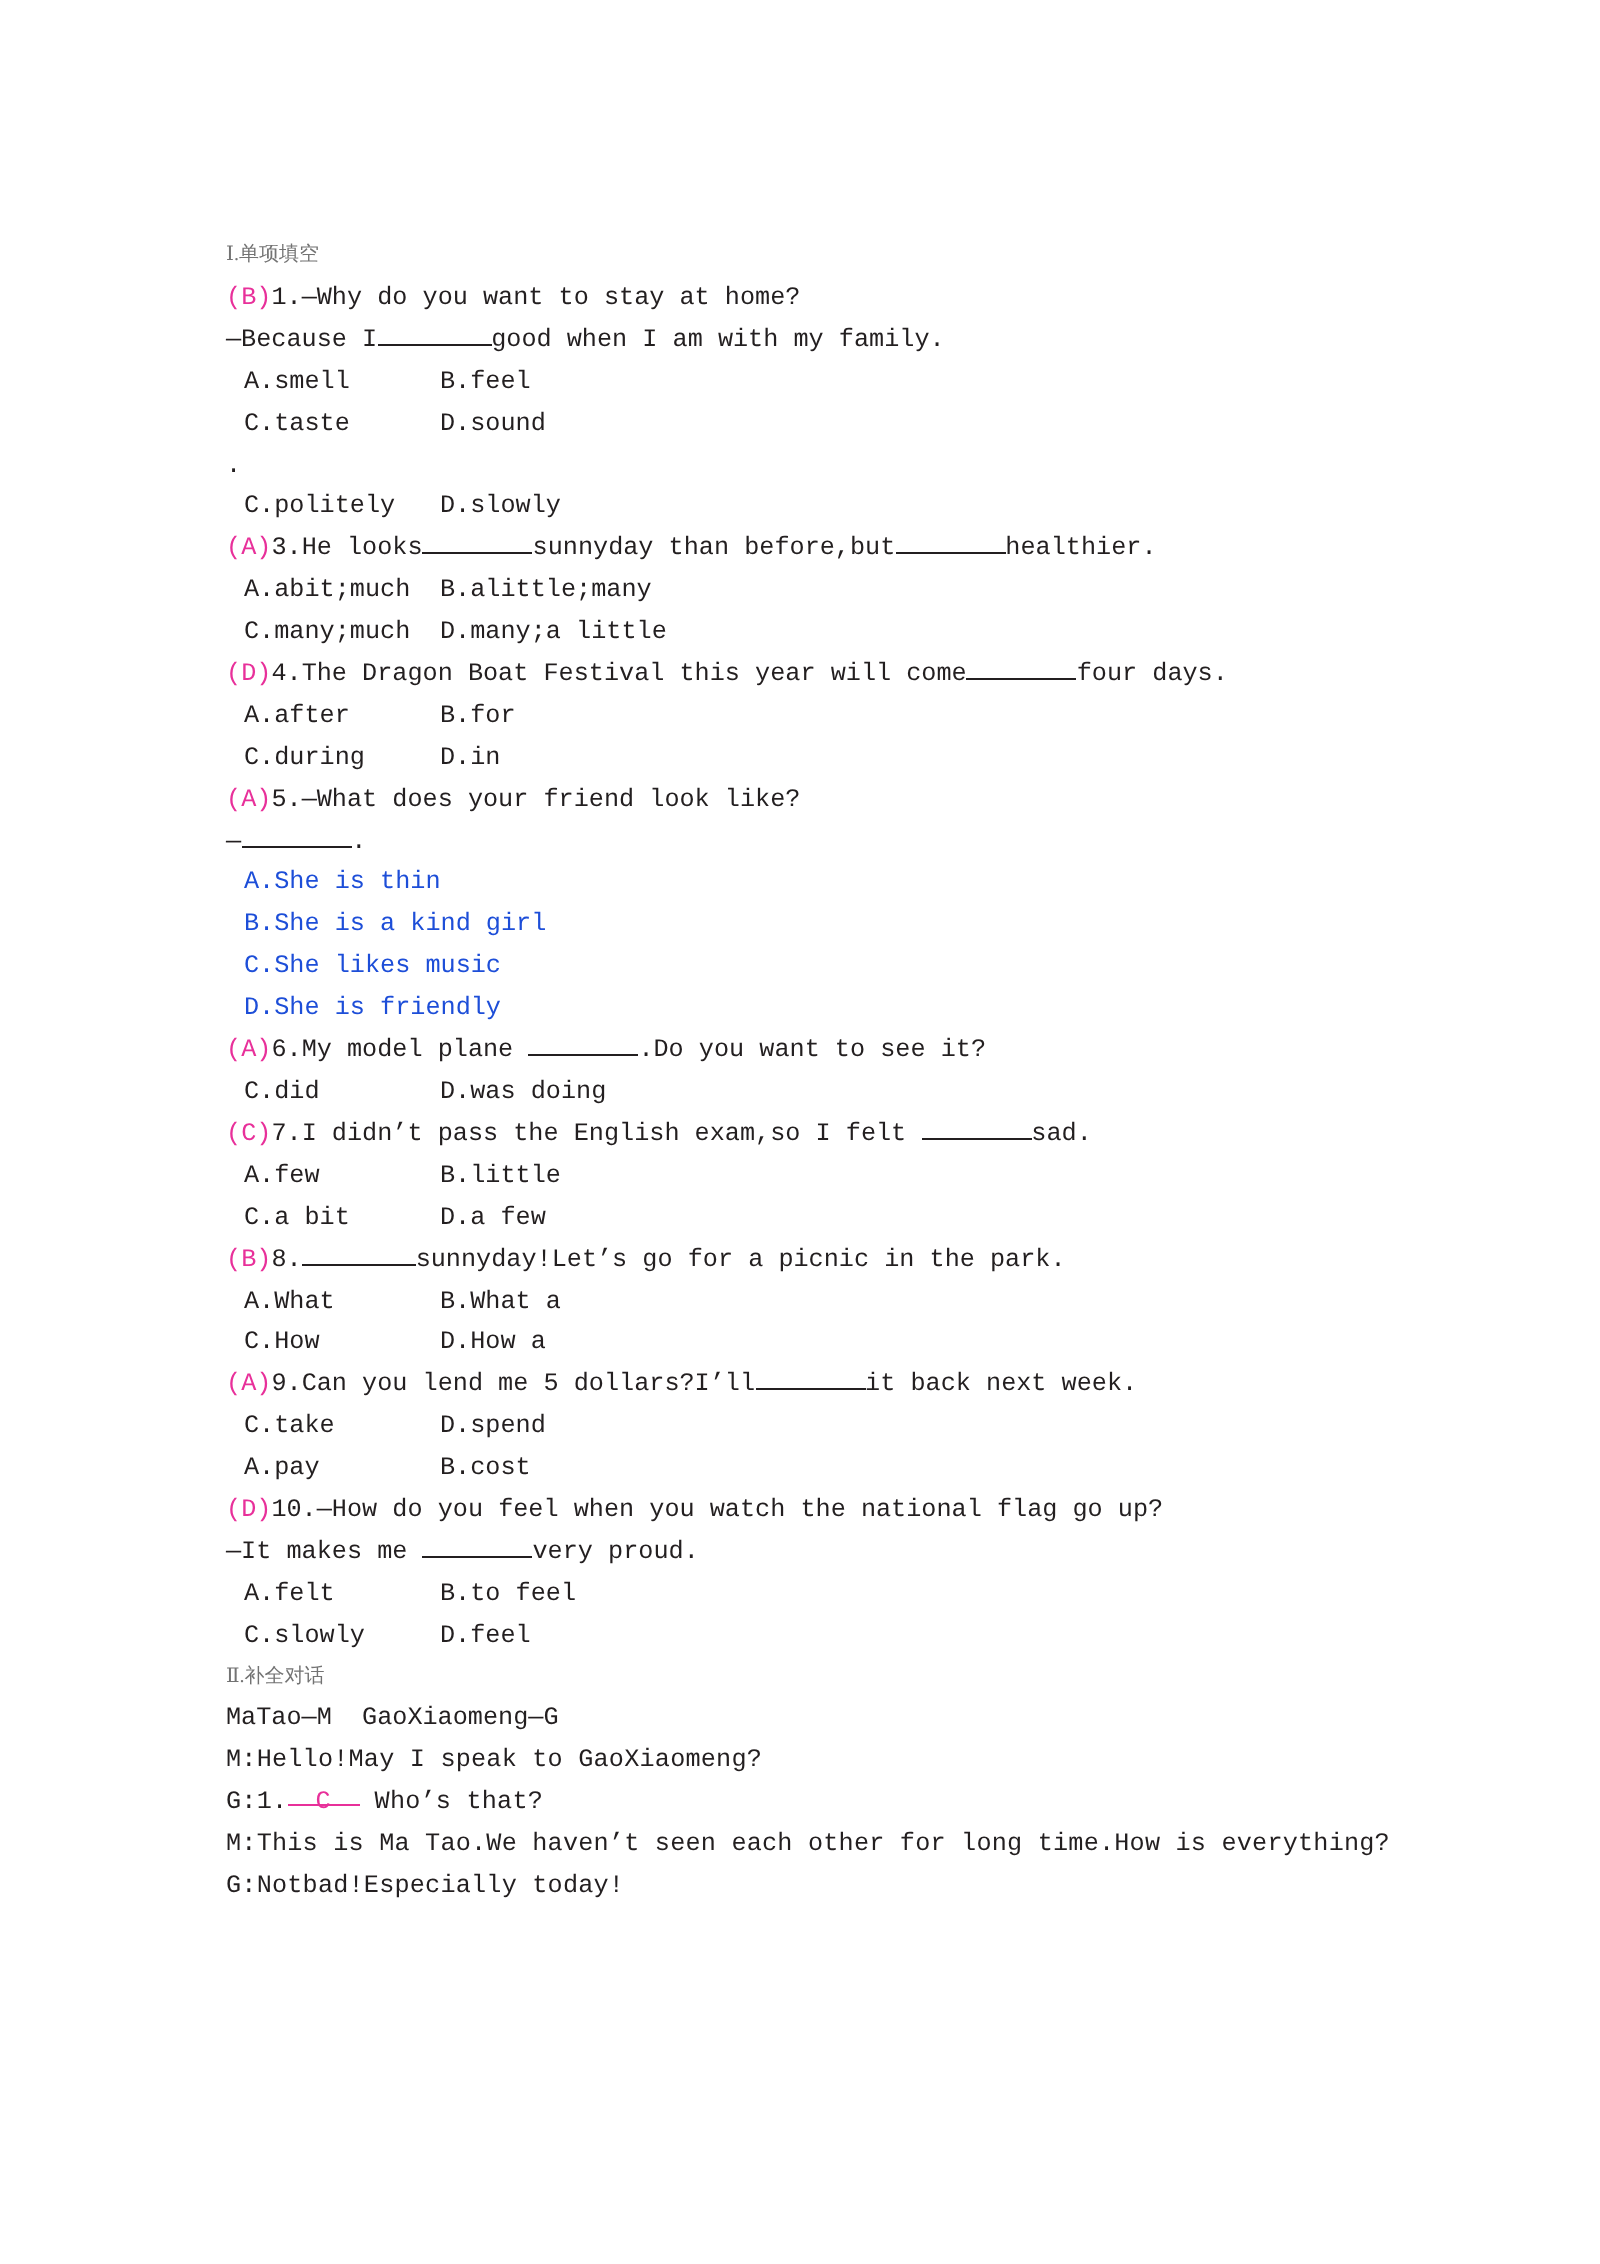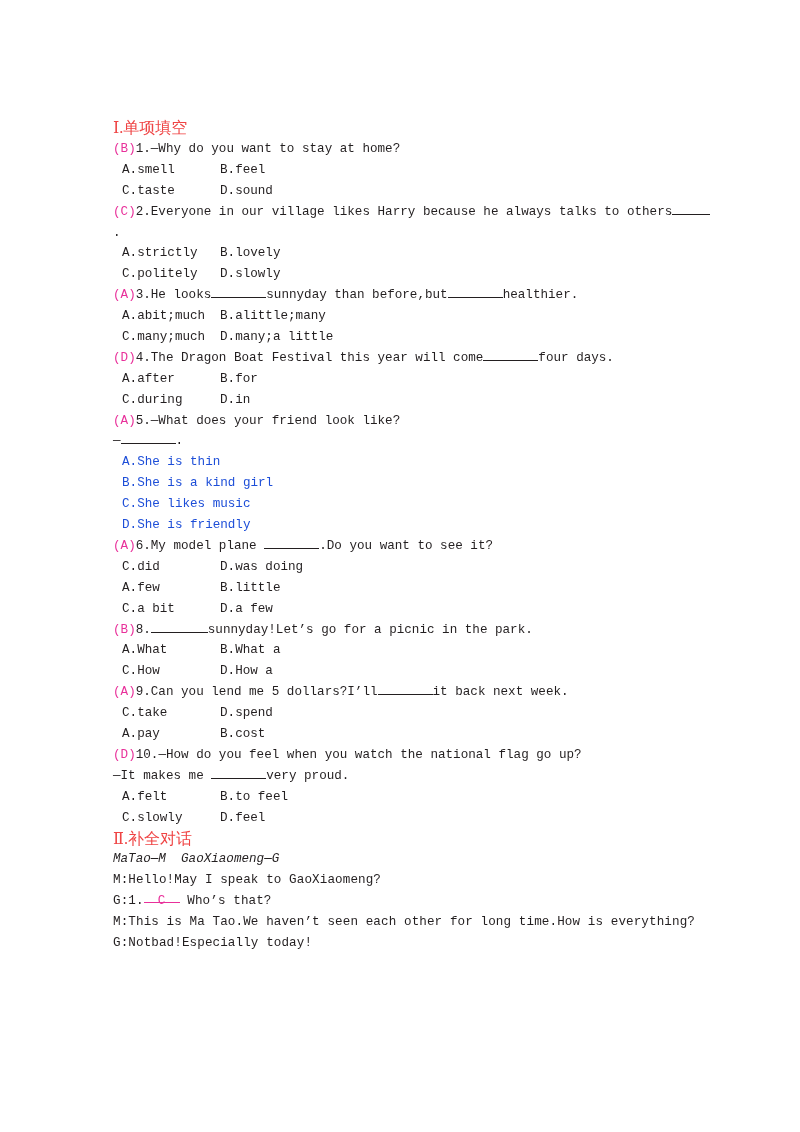--- a/index.html
+++ b/index.html
@@ -34,23 +34,23 @@
     font-size: 12.6px;
     line-height: 20.9px;
     white-space: pre;
     letter-spacing: 0.1px;
     color: #231f20;
   }
 
   
   .section-head {
     font-family: "Liberation Serif", "DejaVu Serif", serif;
-    font-size: 16px;
-    line-height: 20.9px;
-    color: #ef4444;
+    font-size: 10px;
+    line-height: 20.9px;
+    color: #737373;
     white-space: pre;
   }
 
   
   .qline {
     font-size: 12.6px;
     line-height: 20.9px;
     white-space: pre;
     color: #231f20;
   }
@@ -99,52 +99,47 @@
   .blank-pink {
     display: inline-block;
     border-bottom: 1px solid #e8309a;
     vertical-align: baseline;
     height: 0.82em;
     text-align: center;
     color: #e8309a;
   }
 
   .ital {
-    font-style: italic;
     font-size: 12.6px;
     line-height: 20.9px;
     white-space: pre;
     color: #231f20;
   }
   .indent0 { padding-left: 0px; }
 </style>
 </head>
 <body>
 
 <div id="page">
   <div id="content">
 
     <div class="section-head">Ⅰ.单项填空</div>
 
     <div class="qline"><span class="ans">(<span>B</span>)</span><span>1.</span><span>—Why do you want to stay at home?</span></div>
+    <div class="qline indent0"><span>—Because I</span><span class="blank" style="width:57px"></span><span>good when I am with my family.</span></div>
     <div class="opts">
       <span class="opt-a"><span>A.</span><span>smell</span></span>
       <span class="opt-b"><span>B.</span><span>feel</span></span>
     </div>
     <div class="opts">
       <span class="opt-a"><span>C.</span><span>taste</span></span>
       <span class="opt-b"><span>D.</span><span>sound</span></span>
     </div>
 
-    <div class="qline"><span class="ans">(<span>C</span>)</span><span>2.</span><span>Everyone in our village likes Harry because he always talks to others</span><span class="blank" style="width:38px"></span></div>
     <div class="qline">.</div>
-    <div class="opts">
-      <span class="opt-a"><span>A.</span><span>strictly</span></span>
-      <span class="opt-b"><span>B.</span><span>lovely</span></span>
-    </div>
     <div class="opts">
       <span class="opt-a"><span>C.</span><span>politely</span></span>
       <span class="opt-b"><span>D.</span><span>slowly</span></span>
     </div>
 
     <div class="qline"><span class="ans">(<span>A</span>)</span><span>3.</span><span>He looks</span><span class="blank" style="width:55px"></span><span>sunnyday than before,but</span><span class="blank" style="width:55px"></span><span>healthier.</span></div>
     <div class="opts">
       <span class="opt-a"><span>A.</span><span>abit;much</span></span>
       <span class="opt-b"><span>B.</span><span>alittle;many</span></span>
     </div>
@@ -169,20 +164,21 @@
     <div class="opt-single"><span>B.</span><span>She is a kind girl</span></div>
     <div class="opt-single"><span>C.</span><span>She likes music</span></div>
     <div class="opt-single"><span>D.</span><span>She is friendly</span></div>
 
     <div class="qline"><span class="ans">(<span>A</span>)</span><span>6.</span><span>My model plane </span><span class="blank" style="width:55px"></span><span>.Do you want to see it?</span></div>
     <div class="opts">
       <span class="opt-a"><span>C.</span><span>did</span></span>
       <span class="opt-b"><span>D.</span><span>was doing</span></span>
     </div>
 
+    <div class="qline"><span class="ans">(<span>C</span>)</span><span>7.</span><span>I didn’t pass the English exam,so I felt </span><span class="blank" style="width:55px"></span><span>sad.</span></div>
     <div class="opts">
       <span class="opt-a"><span>A.</span><span>few</span></span>
       <span class="opt-b"><span>B.</span><span>little</span></span>
     </div>
     <div class="opts">
       <span class="opt-a"><span>C.</span><span>a bit</span></span>
       <span class="opt-b"><span>D.</span><span>a few</span></span>
     </div>
 
     <div class="qline"><span class="ans">(<span>B</span>)</span><span>8.</span><span class="blank" style="width:57px"></span><span>sunnyday!Let’s go for a picnic in the park.</span></div>

